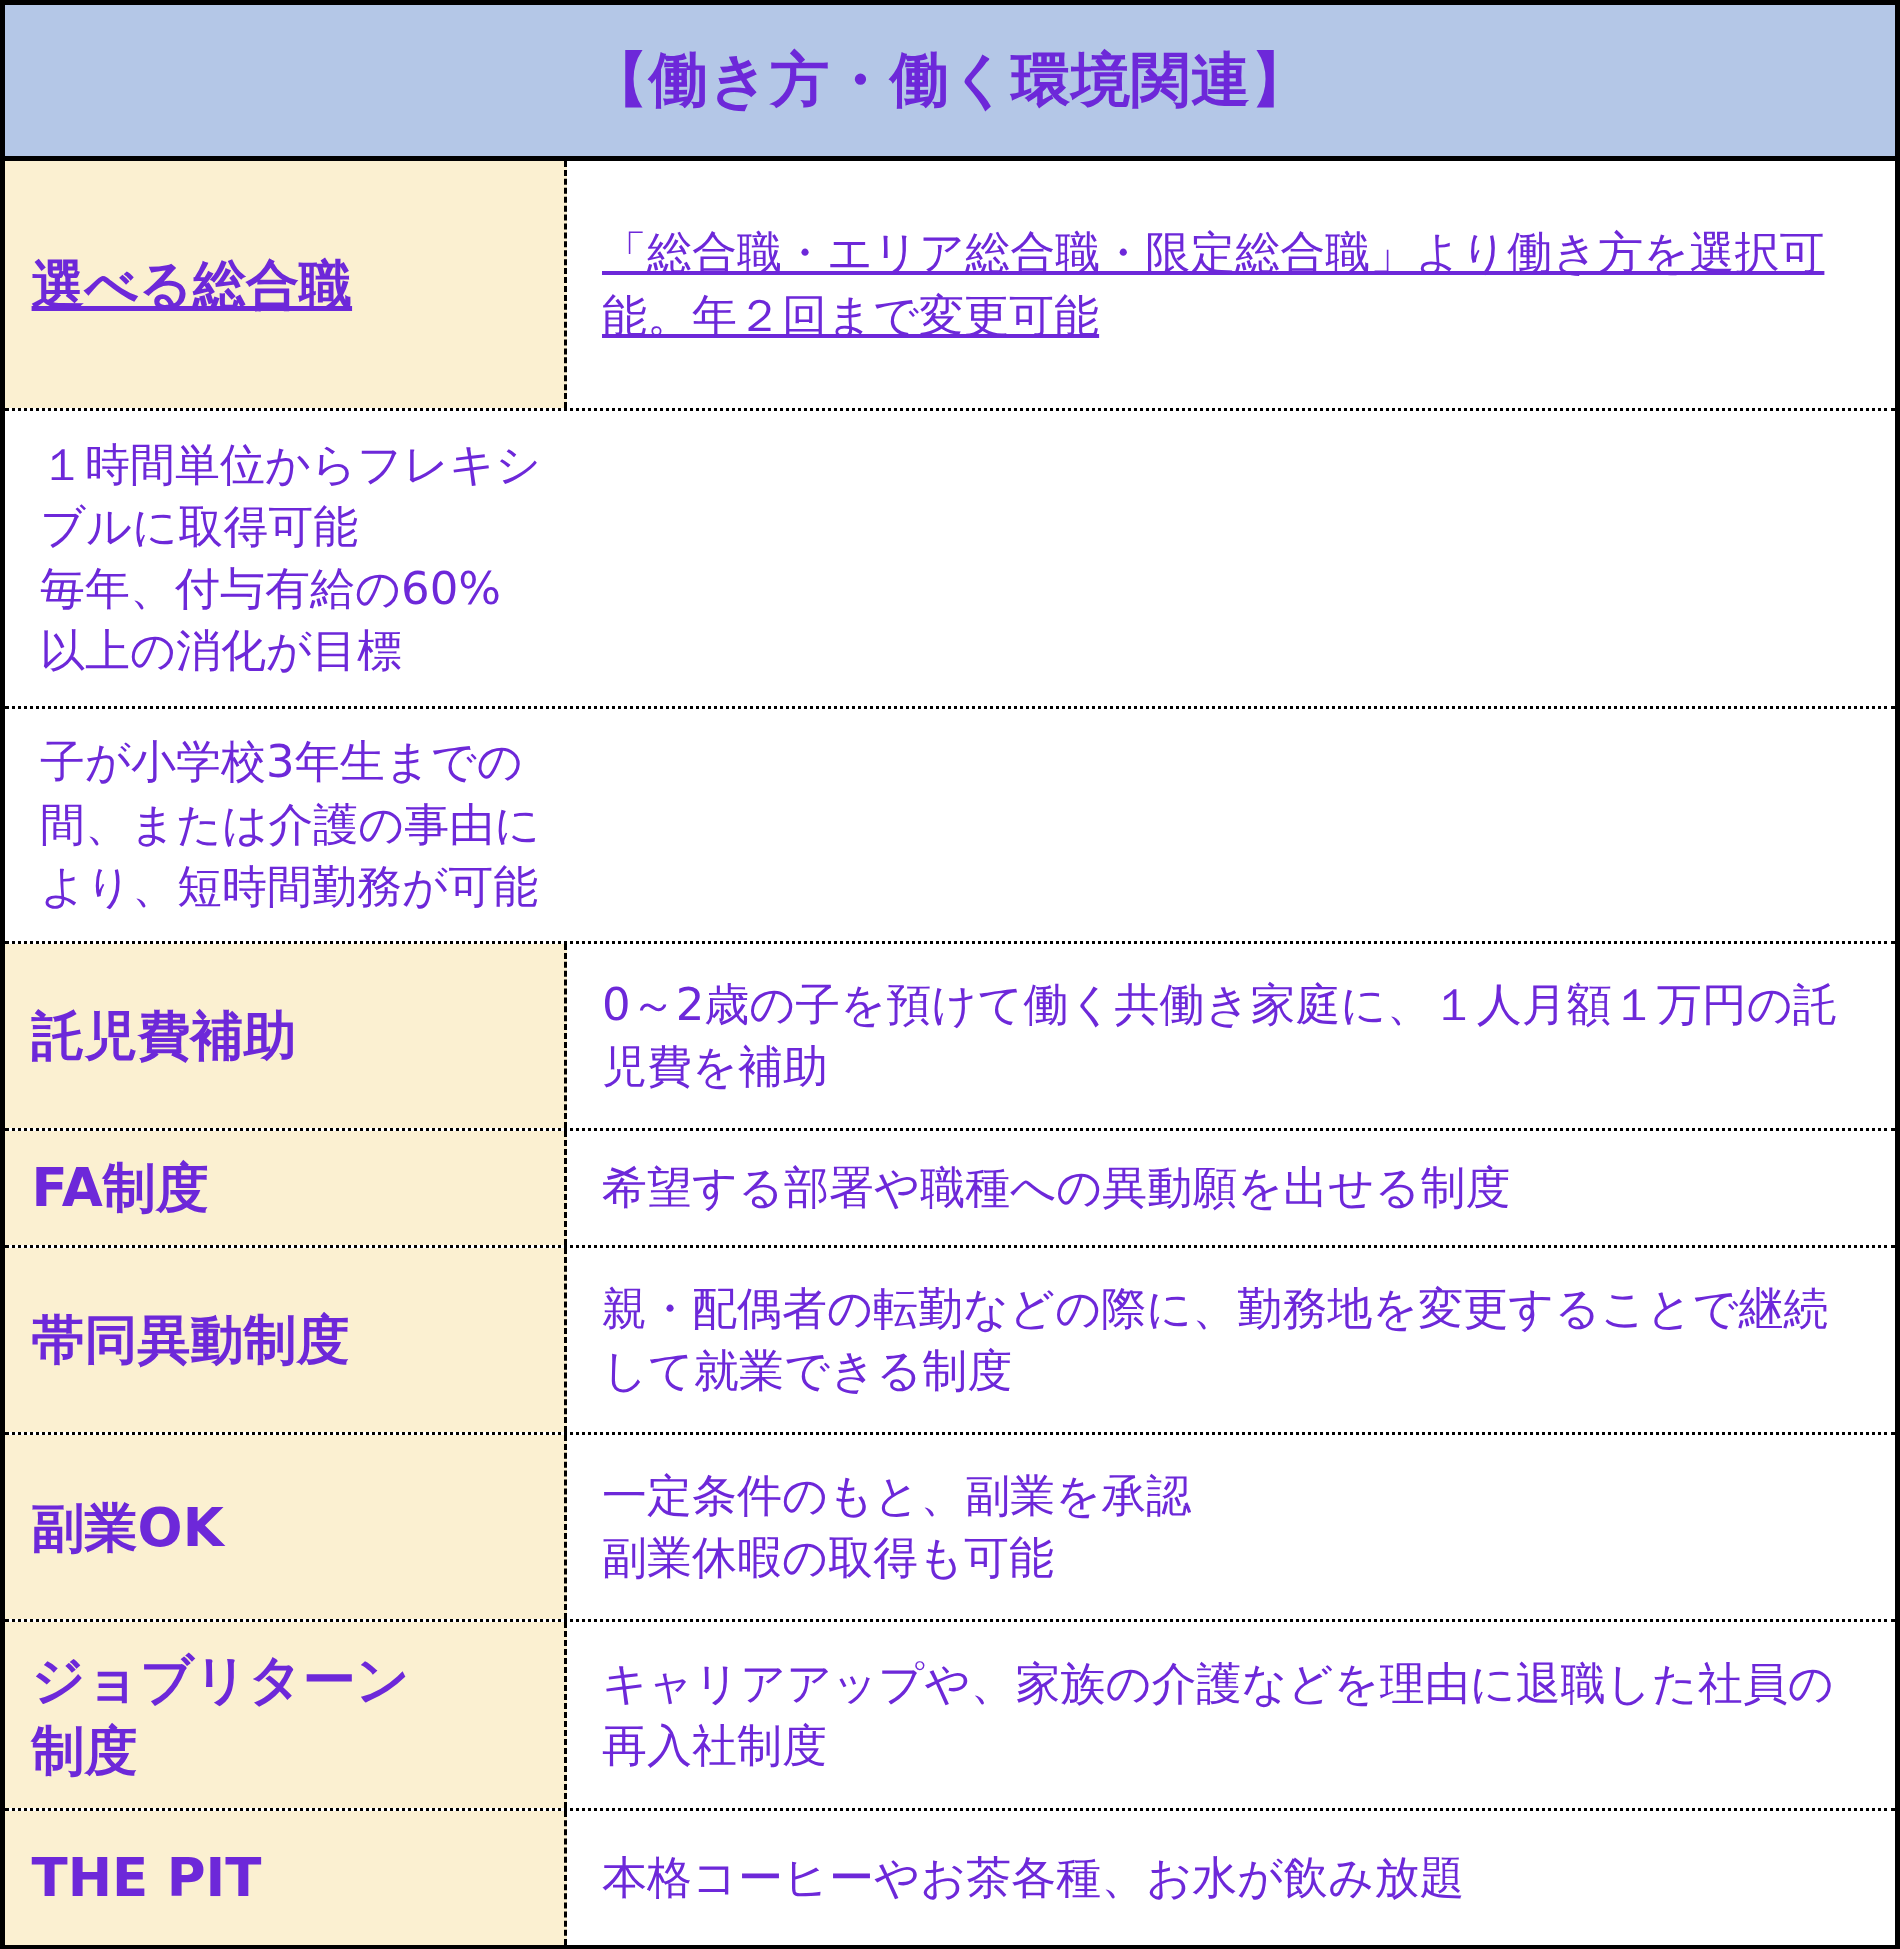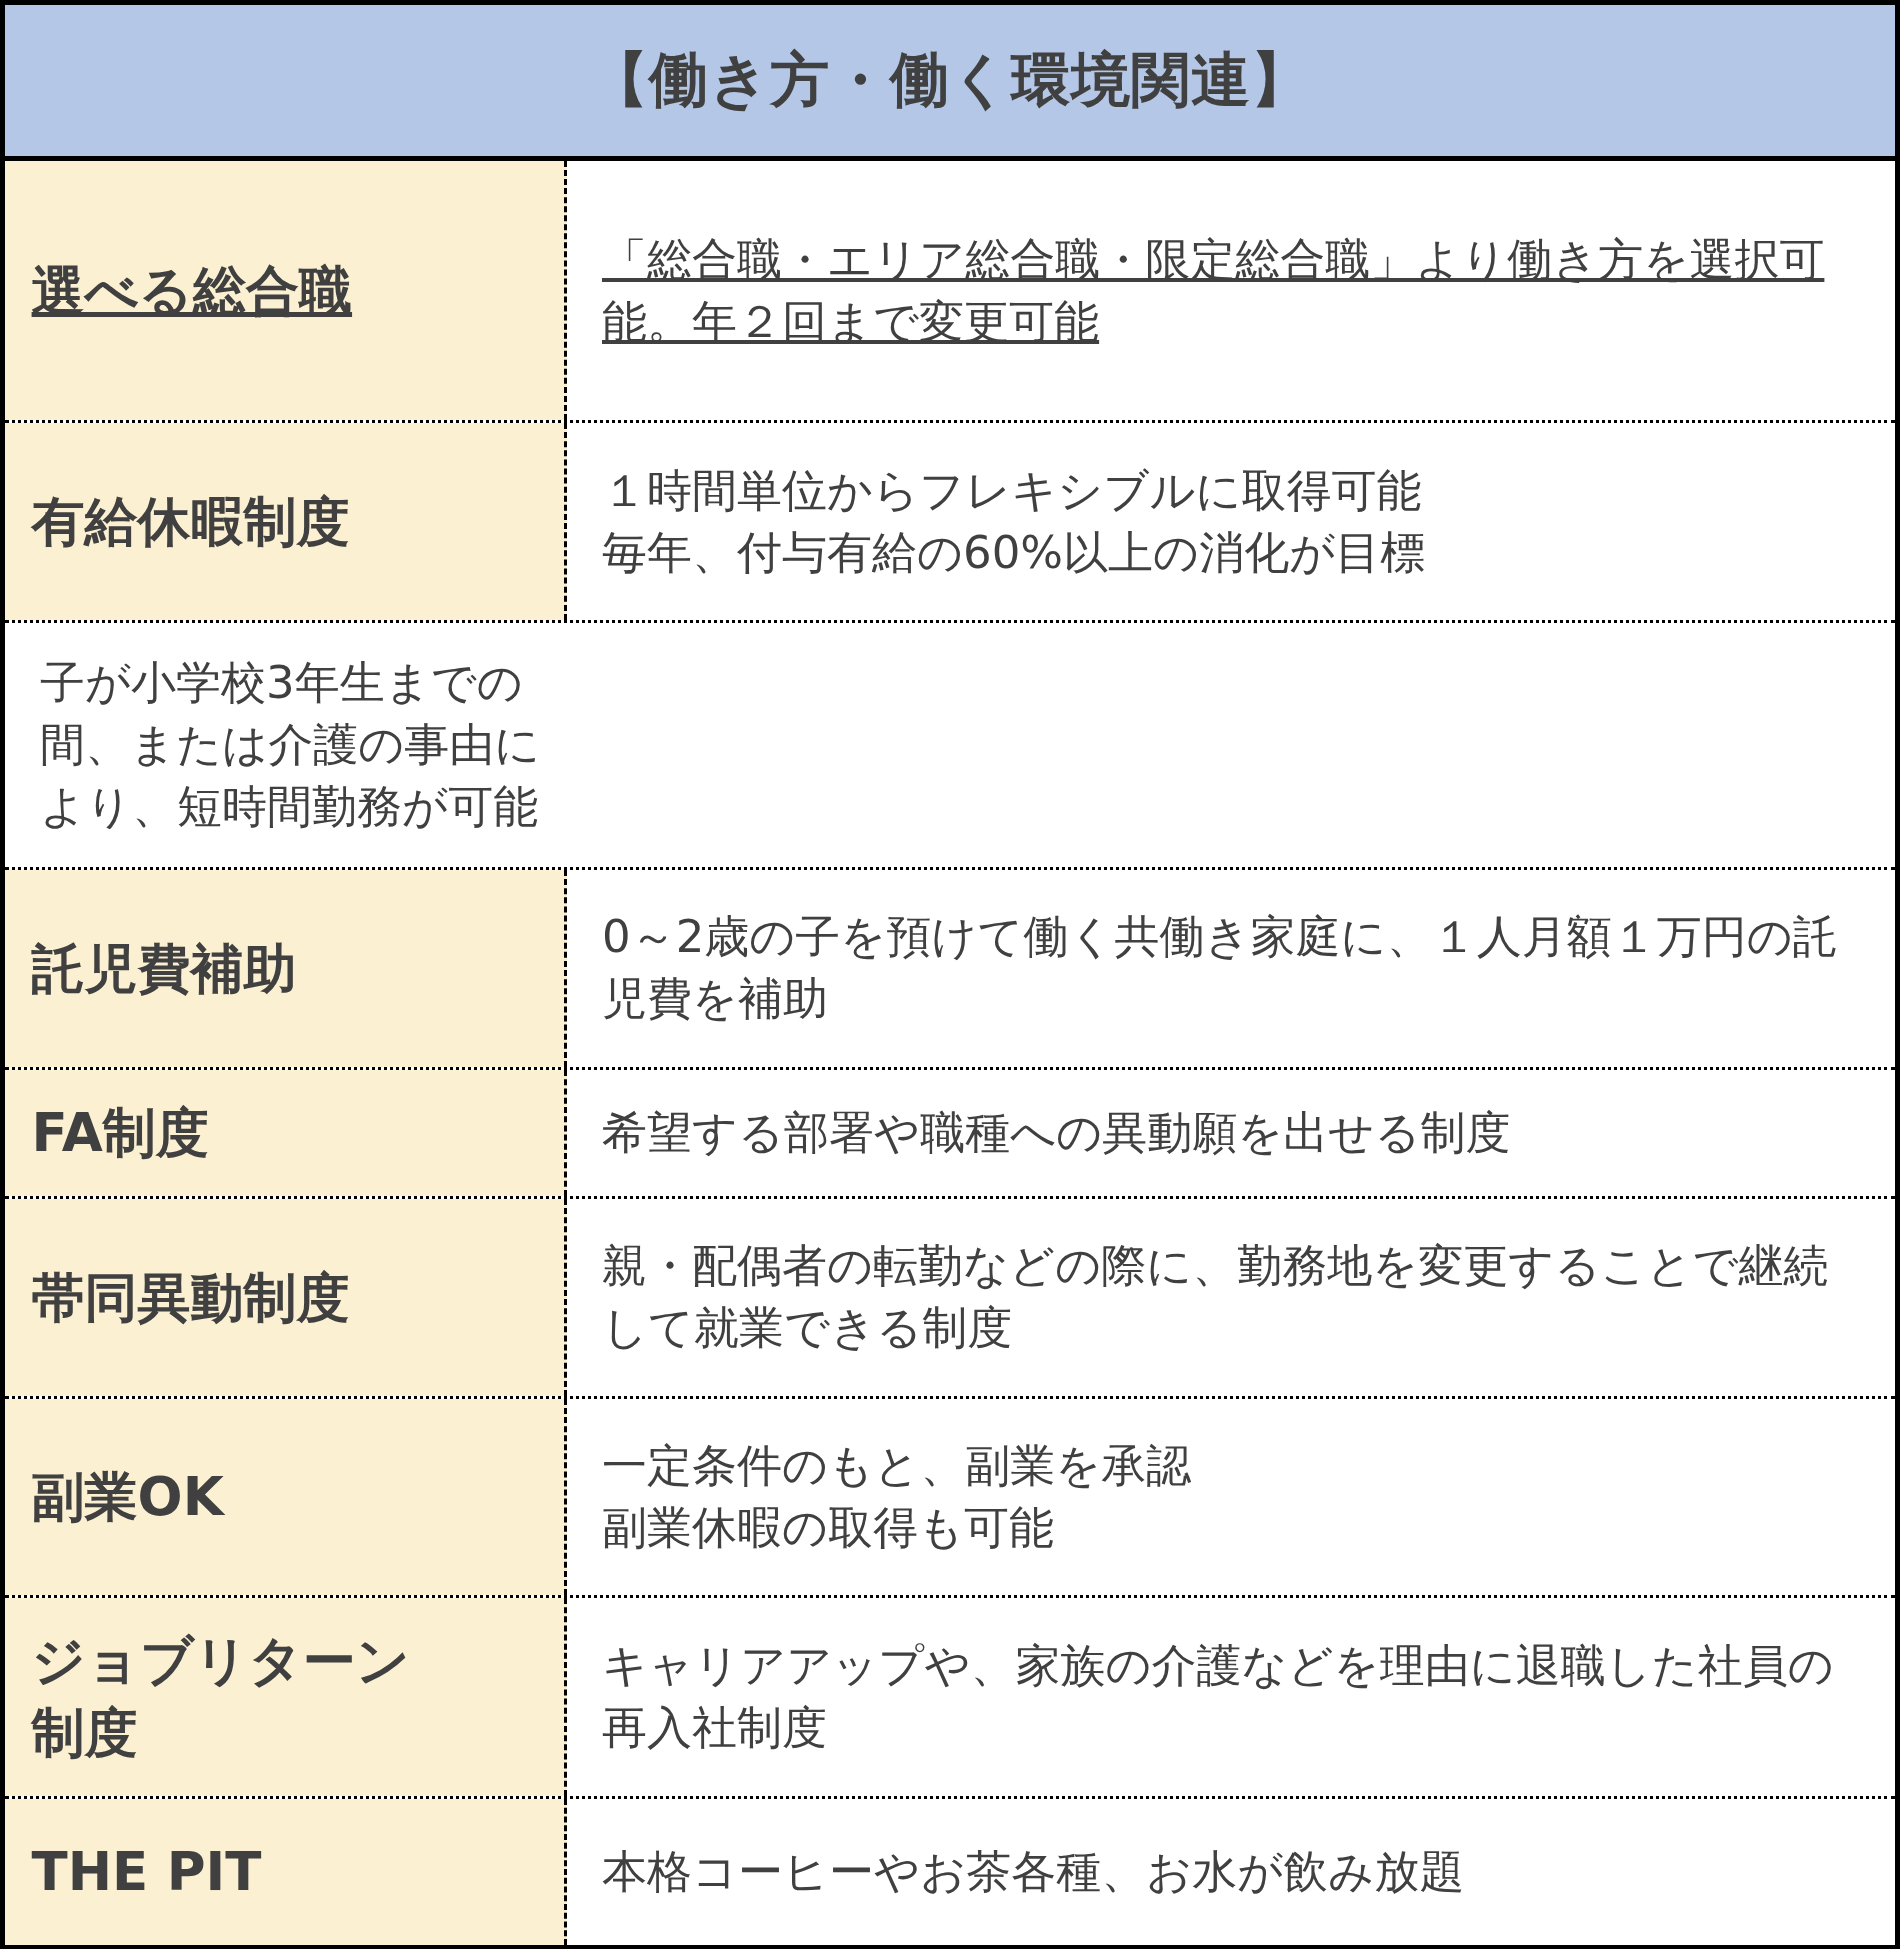--- a/index.html
+++ b/index.html
@@ -2,21 +2,21 @@
 <html style="font-size:14px"><head>
 <meta charset="utf-8">
 <style>
   html, body { margin: 0; padding: 0; background: #ffffff; }
   .table {
     width: 1900px;
     height: 1950px;
     box-sizing: border-box;
     border: 5.3px solid #000;
     background: #ffffff;
-    color: #404040;
+    color: #6d28d9;
     display: flex;
     flex-direction: column;
     font-family: "DejaVu Sans", sans-serif;
   }
   .header {
     flex: 0 0 151px;
     background: #B4C7E7;
     border-bottom: 5.3px solid #000;
     display: flex;
     align-items: center;
@@ -65,21 +65,20 @@
   <div class="header">
     <span>【働き方・働く環境関連】</span>
   </div>
 
   <div class="row tall">
     <div class="cell-label">選べる総合職</div>
     <div class="cell-desc">「総合職・エリア総合職・限定総合職」より働き方を選択可能。年２回まで変更可能</div>
   </div>
 
   <div class="row">
-    <div class="cell-label">有給休暇制度</div>
     <div class="cell-desc">１時間単位からフレキシブルに取得可能
 毎年、付与有給の60%以上の消化が目標</div>
   </div>
 
 
 
   <div class="row">
     <div class="cell-desc">子が小学校3年生までの間、または介護の事由により、短時間勤務が可能</div>
   </div>
 

